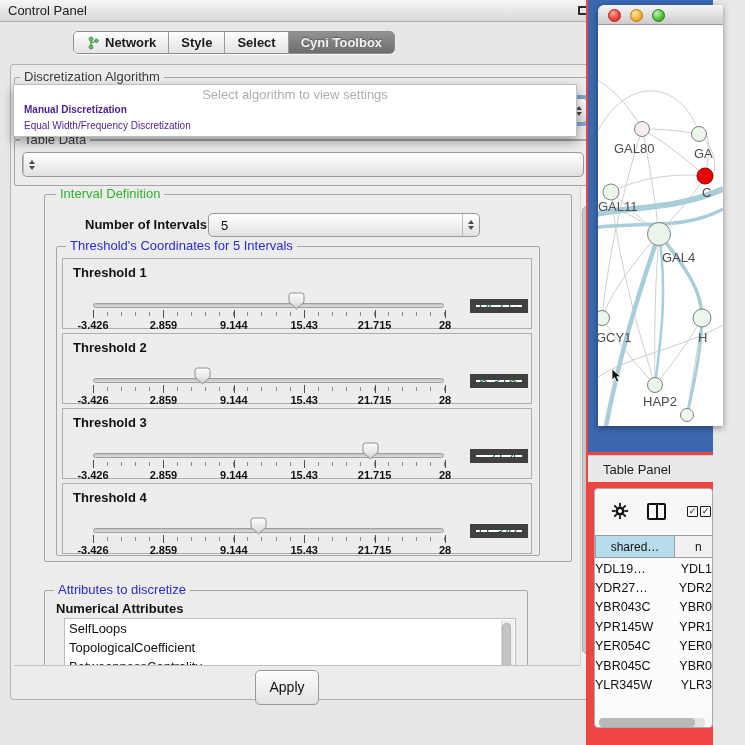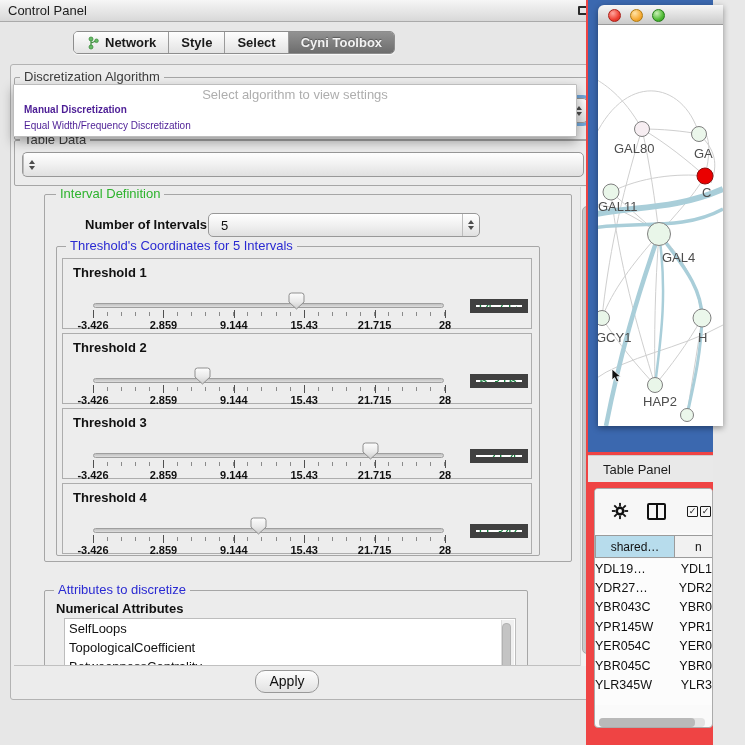--- a/index.html
+++ b/index.html
@@ -69,21 +69,21 @@
   .tick-label{position:absolute;transform:translateX(-50%);font-size:11px;font-weight:700;color:#101010;white-space:nowrap}
   .tvalue{position:absolute;left:407px;top:40px;width:58px;height:14px;border:6px solid #404040;background:#fff;
     font-size:15px;font-family:inherit;text-align:right;padding-right:5px;color:#15803d}
 
   
   .attr-list{position:absolute;background:#fff;border:1px solid #bdbdbd;overflow:hidden;font-size:13px}
   .attr-item{height:19px;line-height:19px;padding-left:4px;white-space:nowrap}
   .alist-sb{position:absolute;right:1px;top:1px;width:13px;height:96px;background:#f0f0f0;border-left:1px solid #dcdcdc}
   .alist-thumb{position:absolute;right:3px;top:3px;width:9px;height:88px;border-radius:4px;background:#c4c4c4;border:1px solid #b2b2b2}
 
-  .applybtn{position:absolute;left:255px;top:670px;width:64px;height:23px;border:1px solid #999;border-radius:10px;
+  .applybtn{position:absolute;left:255px;top:670px;width:64px;height:35px;border:1px solid #999;border-radius:5px;
     background:linear-gradient(#fdfdfd,#e2e2e2);font-size:14px;font-family:inherit;color:#111;text-align:center;line-height:21px}
 
   
   .rightbg{position:absolute;left:586px;top:0;width:127px;height:745px;background:#ef4444}
   .netframe{position:absolute;left:2px;top:0;width:125px;height:452px;background:#3b68af}
   .netwin{position:absolute;left:10px;top:5px;width:125px;height:421px;border-radius:6px 0 0 0;overflow:hidden;
     box-shadow:0 2px 6px rgba(0,0,0,.4)}
   .netbar{position:absolute;left:0;top:0;width:100%;height:20px;background:linear-gradient(#f6f6f6,#cbcbcb);
     border-bottom:1px solid #999}
   .tl{position:absolute;top:4px;width:13px;height:13px;border-radius:50%}

